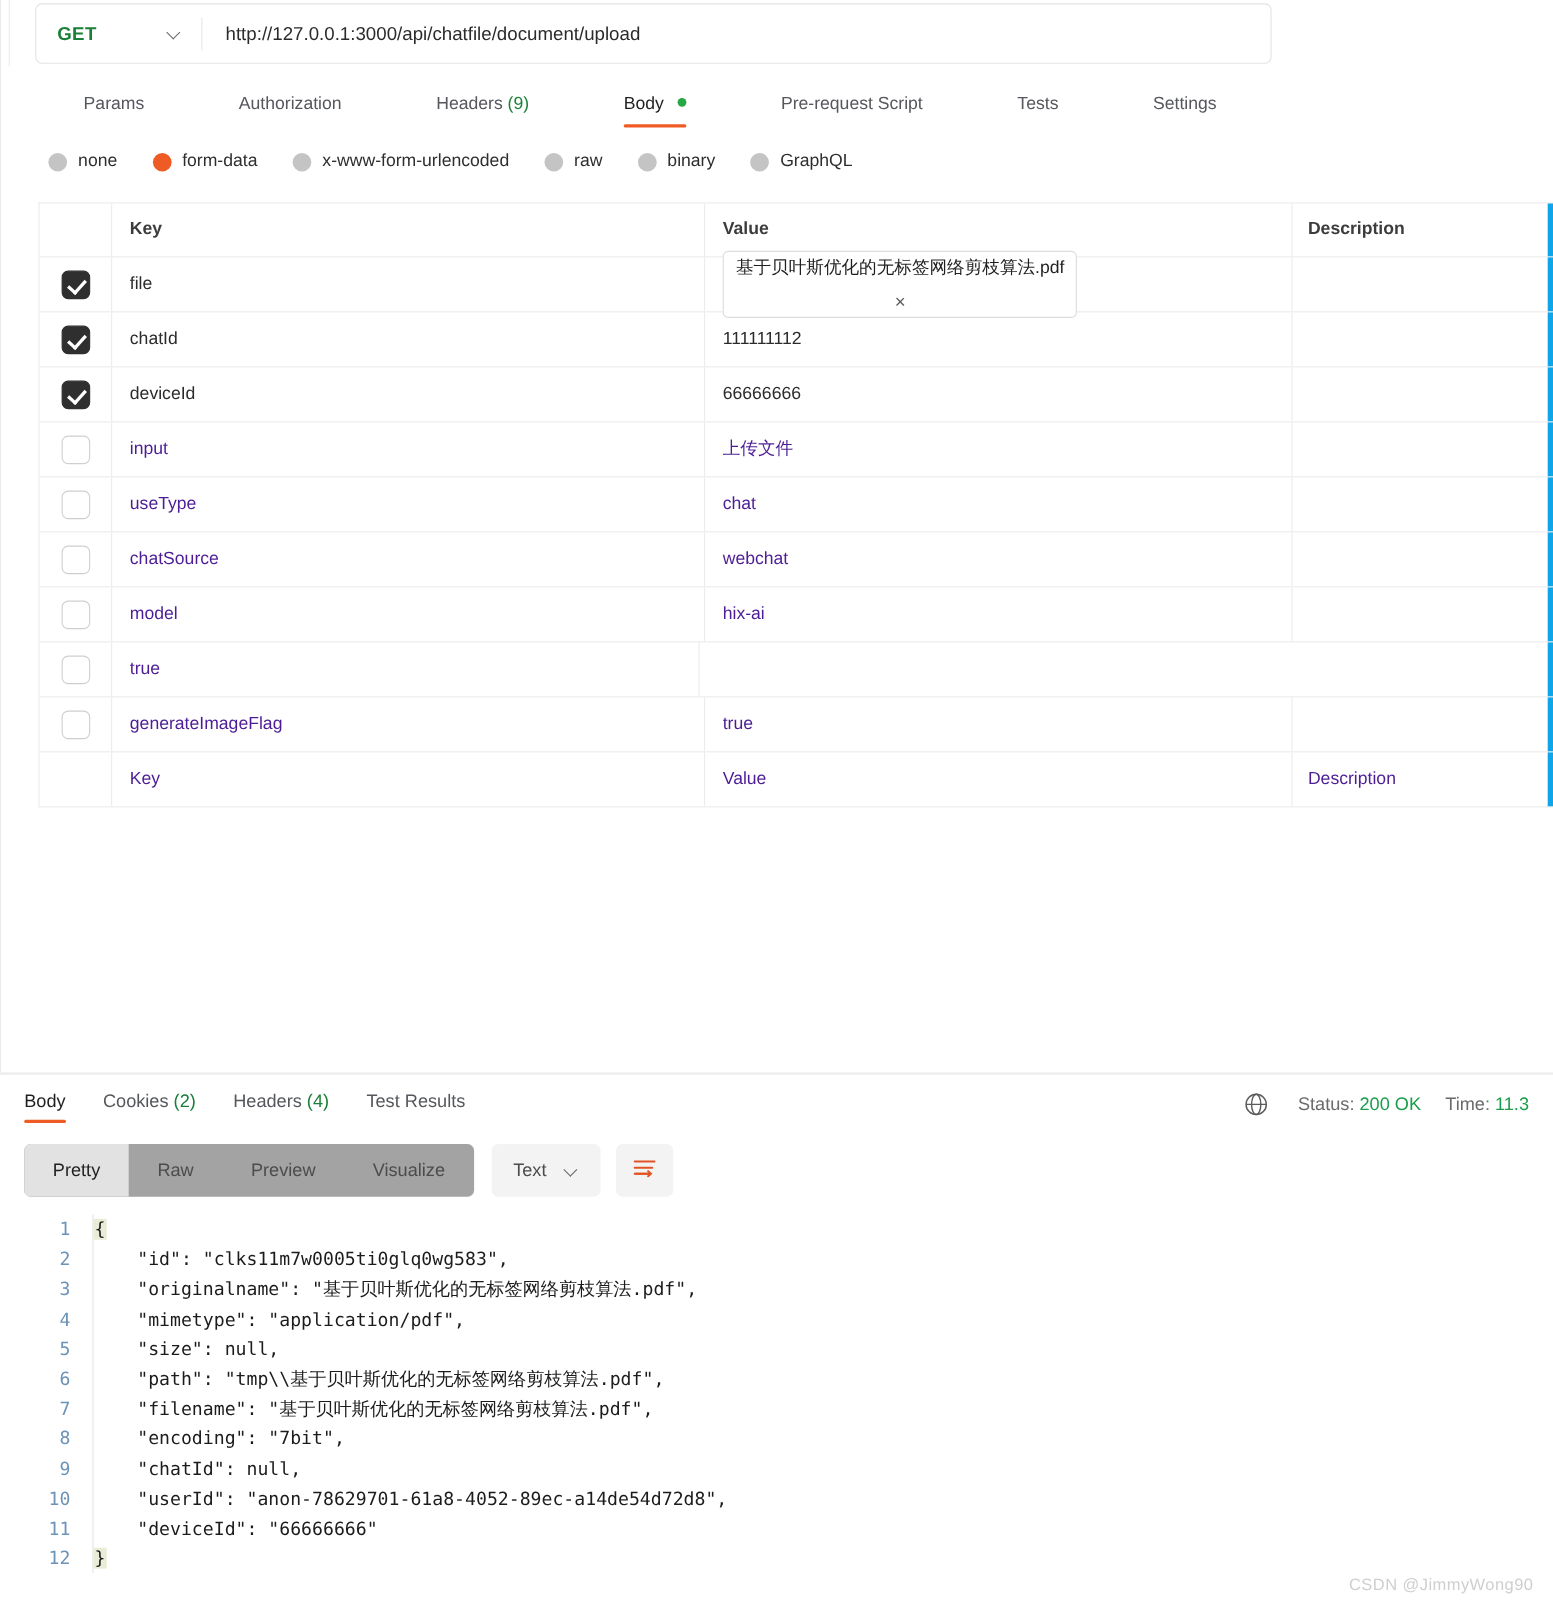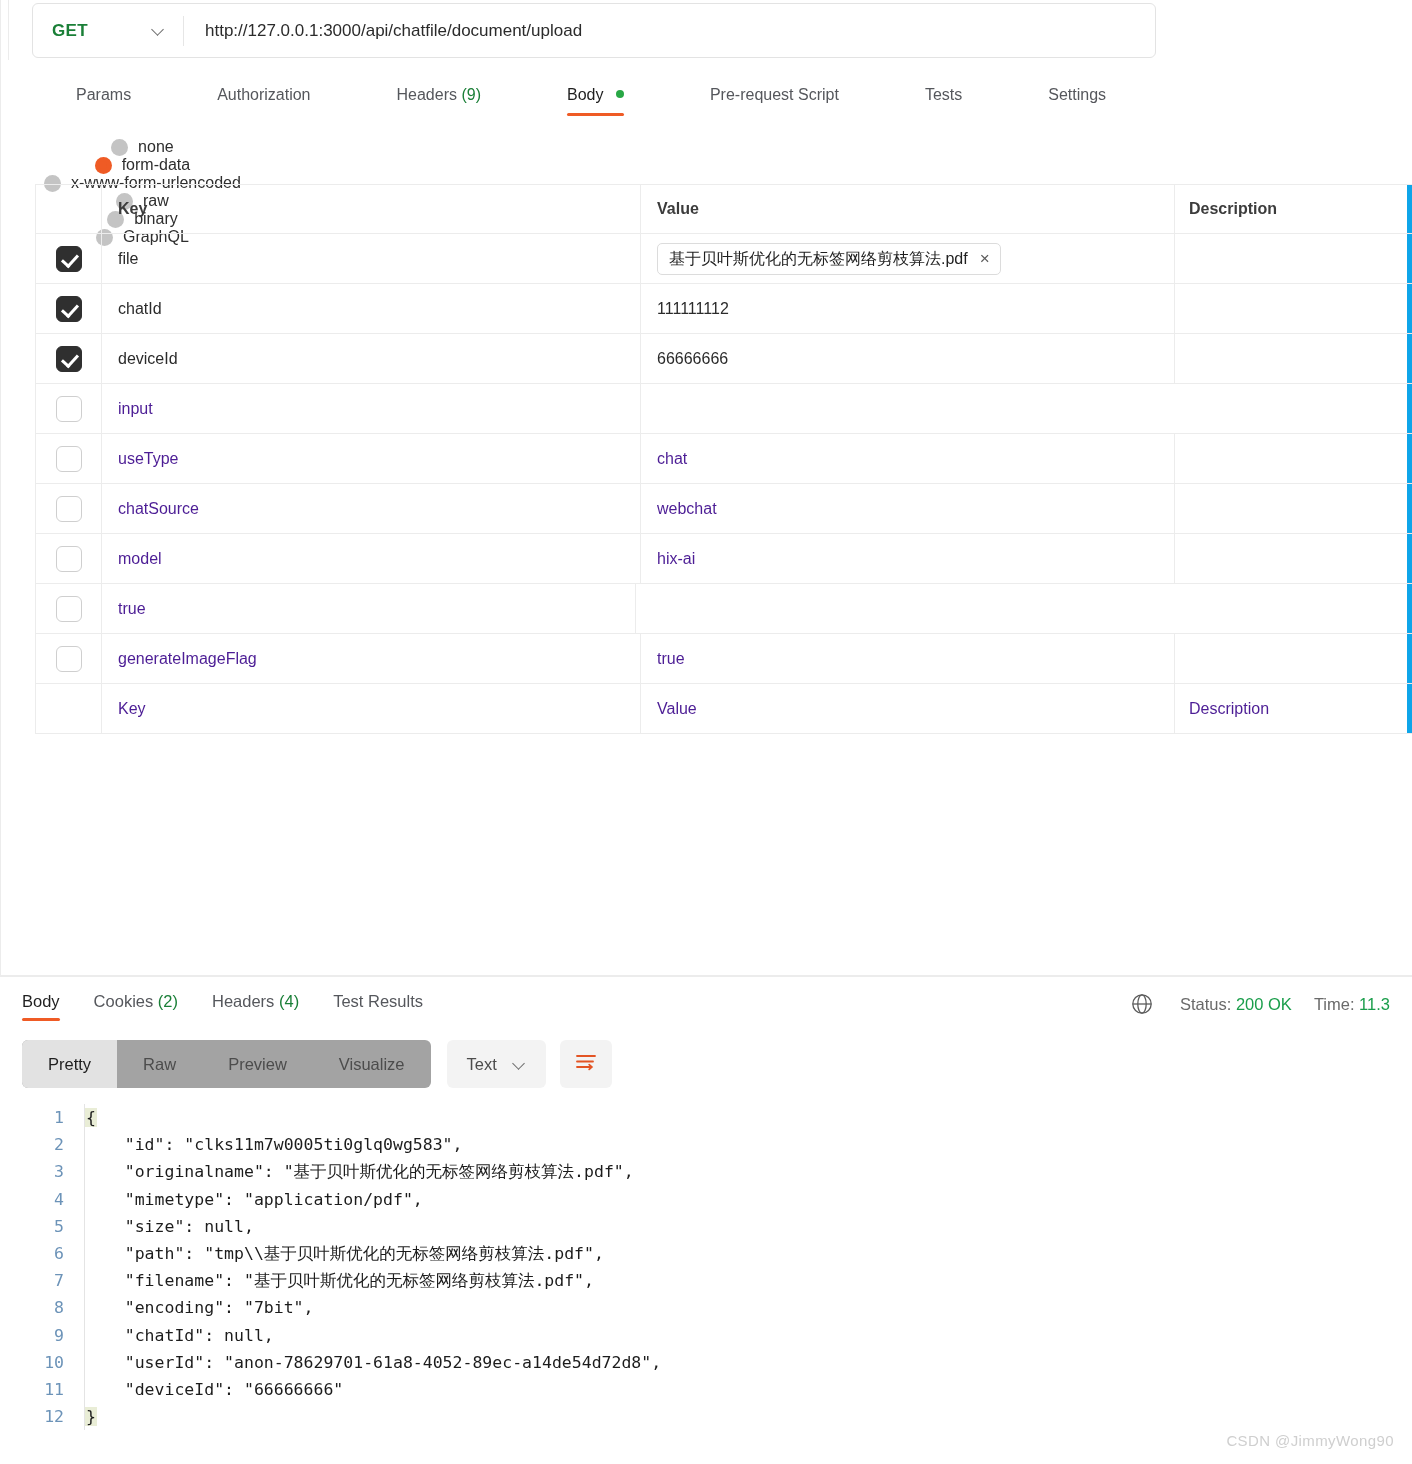--- a/index.html
+++ b/index.html
@@ -49,21 +49,21 @@
   .req-tab.active{color:#1f1f1f;}
   .req-tab.active .bar{
     position:absolute;left:0;right:0;bottom:2px;height:3px;background:#ef5b25;border-radius:2px;
   }
   .dot-green{
     display:inline-block;width:8px;height:8px;border-radius:50%;
     background:#28a745;margin-left:8px;vertical-align:2px;
   }
 
   
-  .radios{position:absolute;left:44px;top:138px;display:flex;align-items:center;flex-direction:column;}
+  .radios{position:absolute;left:44px;top:138px;display:flex;align-items:center;}
   .radio-item{display:flex;align-items:center;margin-right:32px;cursor:pointer;}
   .radio{
     width:17px;height:17px;border-radius:50%;background:#c4c4c4;
     margin-right:10px;flex:none;position:relative;
   }
   .radio.on{background:#ef5b25;}
   .radio.on:after{
     content:"";position:absolute;left:4.5px;top:4.5px;width:8px;height:8px;
     border-radius:50%;background:#ef5b25;
   }
@@ -90,21 +90,21 @@
     box-sizing:border-box;position:relative;cursor:pointer;
   }
   .cbx.on{background:#2f2f2f;border-color:#2f2f2f;}
   .cbx.on:after{
     content:"";position:absolute;left:8px;top:4px;width:7px;height:13px;
     border-right:3px solid #fff;border-bottom:3px solid #fff;transform:rotate(42deg);
   }
   .file-chip{
     display:inline-flex;align-items:center;gap:12px;
     border:1px solid #dcdcdc;border-radius:5px;background:#fff;
-    padding:5px 10px 5px 11px;font-size:16px;color:#1f1f1f;line-height:1.25;
+    padding:5px 10px 5px 11px;font-size:16px;color:#1f1f1f;line-height:1.25;flex-direction:column;
   }
   .chip-x{color:#5c5c5c;font-size:17px;cursor:pointer;line-height:1;}
 
   
   .resp-sep{position:absolute;left:0;top:975px;width:1412px;height:2px;background:#ececec;}
   .resp-tabs{position:absolute;left:22px;top:988px;display:flex;align-items:flex-start;}
   .resp-tab{
     position:relative;font-size:16.5px;color:#55575c;padding:4px 0 12px 0;margin-right:34px;cursor:pointer;white-space:nowrap;
   }
   .resp-tab.active{color:#1f1f1f;}
@@ -290,20 +290,23 @@
         <span class="cell-text"></span>
       </div>
     </div>
 
     <div class="fd-row">
       <div class="c-check">
         <span class="cbx"></span>
       </div>
       <div class="c-key">
         <span class="cell-text muted">input</span>
+      </div>
+      <div class="c-val">
+        <span class="cell-text muted">上传文件</span>
       </div>
       <div class="c-desc">
         <span class="cell-text muted"></span>
       </div>
     </div>
 
     <div class="fd-row">
       <div class="c-check">
         <span class="cbx"></span>
       </div>

